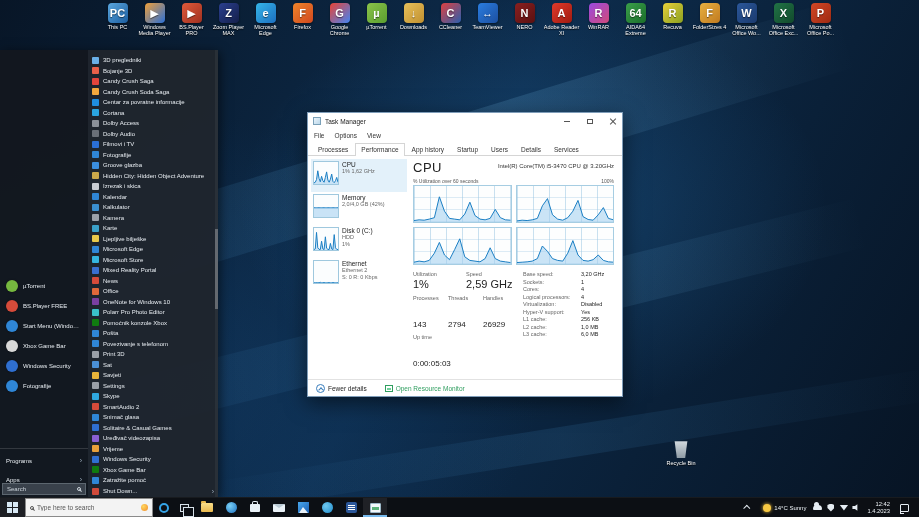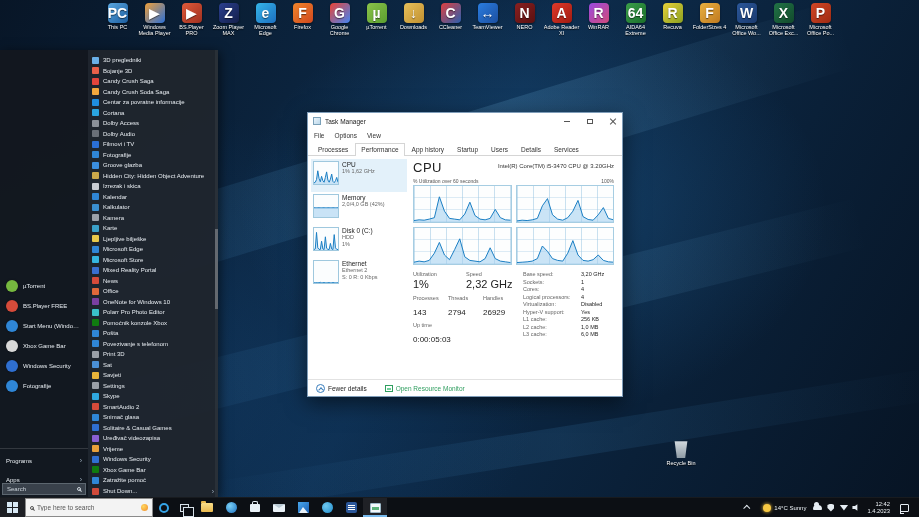--- a/index.html
+++ b/index.html
@@ -18,21 +18,21 @@
     background:linear-gradient(90deg,transparent,rgba(95,185,245,.10) 30%,rgba(130,205,250,.17) 52%,transparent 82%)}
   .st2{width:1100px;height:50px;left:-60px;top:290px;transform:rotate(-14deg);
     background:linear-gradient(90deg,transparent,rgba(85,175,240,.09) 35%,rgba(120,200,250,.14) 55%,transparent 85%)}
   .st3{width:850px;height:32px;left:180px;top:420px;transform:rotate(-9deg);
     background:linear-gradient(90deg,transparent,rgba(80,170,235,.12) 45%,transparent 90%)}
 
   
   .desktop-icons{position:absolute;left:99px;top:3px;display:flex}
   .d-icon{width:37px;display:flex;flex-direction:column;align-items:center;gap:1px;cursor:default}
   .d-glyph{width:20px;height:20px;border-radius:4px;display:flex;align-items:center;justify-content:center;
-    font-size:14px;font-weight:bold;color:#fff;text-shadow:0 1px 1px rgba(0,0,0,.55);box-shadow:0 1px 2px rgba(0,0,0,.5)}
+    font-size:11px;font-weight:bold;color:#fff;text-shadow:0 1px 1px rgba(0,0,0,.55);box-shadow:0 1px 2px rgba(0,0,0,.5)}
   .d-label{font-size:5.5px;line-height:1.15;color:#fff;text-align:center;text-shadow:0 1px 1px #000;
     max-height:13px;overflow:hidden;width:36px}
   .recycle{position:absolute;left:655px;top:440px;width:52px;text-align:center}
   .bin{width:15px;height:18px;margin:0 auto 2px;background:linear-gradient(180deg,#d6dde2,#8e9ba5);
     clip-path:polygon(8% 8%,92% 8%,78% 100%,22% 100%);position:relative}
   .bin::before{content:"";position:absolute;top:0;left:0;right:0;height:2px;background:#c3ccd3}
 
   
   .start-menu{position:absolute;left:0;top:50px;width:218px;height:447px;display:flex;
     box-shadow:2px 2px 10px rgba(0,0,0,.55);font-size:6px;z-index:20}
@@ -94,21 +94,21 @@
     background-image:repeating-linear-gradient(90deg,rgba(150,195,225,.5) 0 1px,transparent 1px 16px),
                      repeating-linear-gradient(0deg,rgba(150,195,225,.32) 0 1px,transparent 1px 12px)}
   .tm-stats{display:flex;margin-top:6px}
   .tm-stats-left{width:106px;flex:none}
   .tm-big-row,.tm-mid-row{display:flex}
   .tm-mid-row{margin-top:5px}
   .tm-stat{width:53px}
   .tm-stat-s{width:35px}
   .lbl{font-size:5.5px;color:#666;white-space:nowrap}
   .big{font-size:11px;color:#222;margin-top:1px}
-  .mid{font-size:8px;color:#222;margin-top:7px}
+  .mid{font-size:8px;color:#222;margin-top:19px}
   .tm-uptime{margin-top:5px}
   .tm-specs{flex:1;padding-left:4px;display:grid;grid-template-columns:58px 1fr;align-content:start;row-gap:1.5px;font-size:5.5px}
   .spec-l{color:#666}.spec-v{color:#222}
   .tm-foot{position:absolute;left:0;right:0;bottom:0;height:17px;border-top:1px solid #e2e2e2;display:flex;
     align-items:center;padding:0 8px;gap:18px;background:#fff}
   .tm-fewer{display:flex;align-items:center;color:#222}
   .circ-chev{width:9px;height:9px;border:1px solid #3a7ebd;border-radius:50%;position:relative;display:inline-block;margin-right:3px}
   .circ-chev::after{content:"";position:absolute;left:2px;top:3px;width:3px;height:3px;
     border-left:1px solid #3a7ebd;border-top:1px solid #3a7ebd;transform:rotate(45deg)}
   .tm-resmon{display:flex;align-items:center;gap:3px;color:#2f9e5f}
@@ -602,21 +602,21 @@
       </div>
       <div class="tm-stats">
         <div class="tm-stats-left">
           <div class="tm-big-row">
             <div class="tm-stat">
               <div class="lbl">Utilization</div>
               <div class="big">1%</div>
             </div>
             <div class="tm-stat">
               <div class="lbl">Speed</div>
-              <div class="big">2,32 GHz</div>
+              <div class="big">2,59 GHz</div>
             </div>
           </div>
           <div class="tm-mid-row">
             <div class="tm-stat-s">
               <div class="lbl">Processes</div>
               <div class="mid">143</div>
             </div>
             <div class="tm-stat-s">
               <div class="lbl">Threads</div>
               <div class="mid">2794</div>

